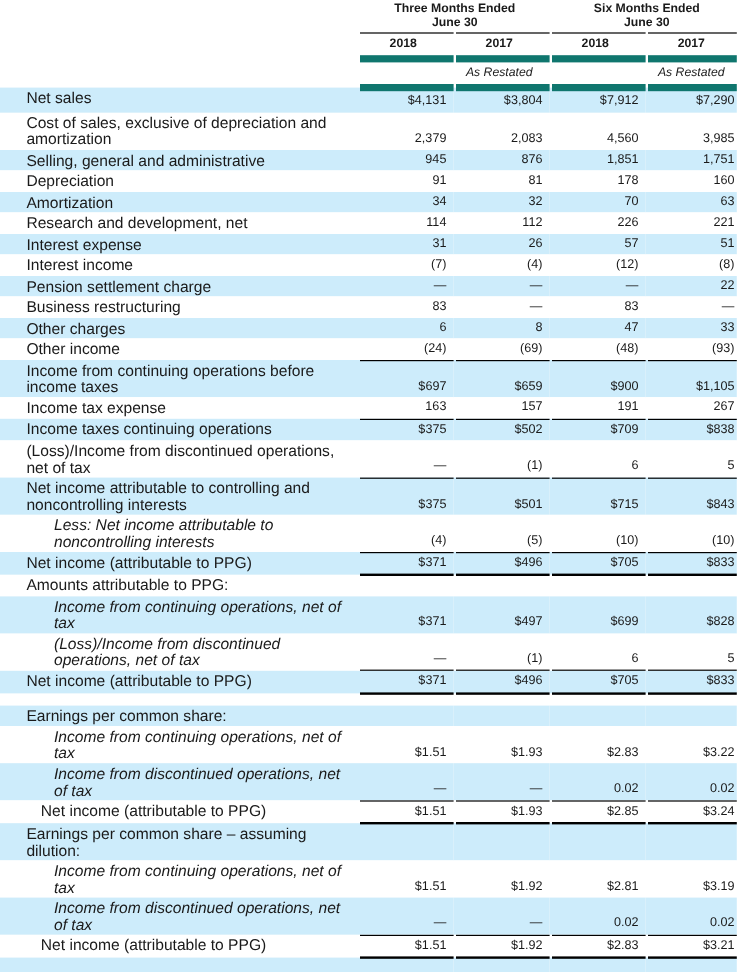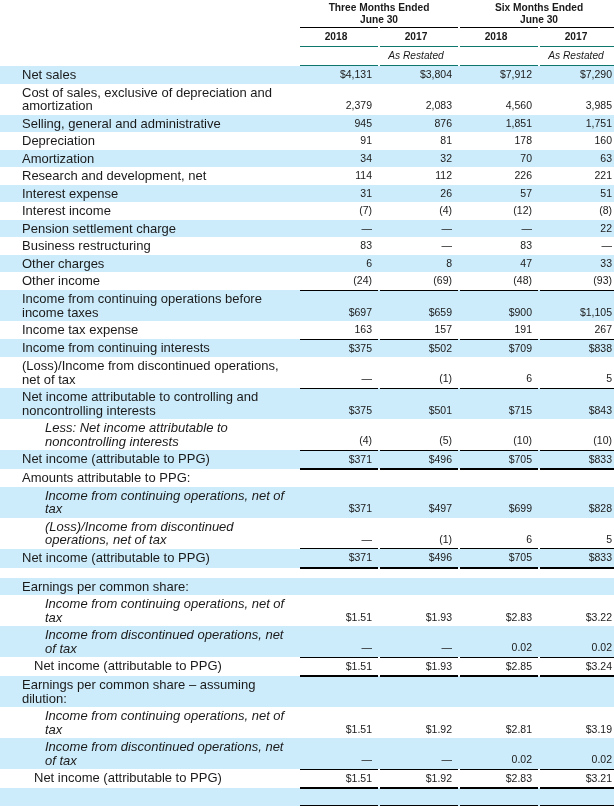--- a/index.html
+++ b/index.html
@@ -52,21 +52,21 @@
   .hdr-restated {
     font-weight: normal;
     font-style: italic;
     font-size: 10.2px;
     text-align: center;
     padding: 3px 6px 3px 0;
     line-height: 12px;
     white-space: nowrap;
   }
   .rule-top { border-top: 1px solid #000; }
-  .rule-bot { border-bottom: 1px solid #0f766e; }
+  .rule-bot { border-bottom: 6px solid #0f766e; }
 
   
   tr.band td { background: #cdecfb; }
   tr.plain td { background: #ffffff; }
 
   td.lbl {
     padding: 2px 4px 2px 22px;
     line-height: 13.5px;
     vertical-align: top;
     font-size: 13px;
@@ -280,21 +280,21 @@
           <td class="lbl">Income tax expense</td>
           <td class="num">163</td>
           <td class="gut"></td>
           <td class="num">157</td>
           <td class="gut"></td>
           <td class="num">191</td>
           <td class="gut"></td>
           <td class="num">267</td>
         </tr>
         <tr class="band">
-          <td class="lbl">Income from continuing interests</td>
+          <td class="lbl">Income taxes continuing operations</td>
           <td class="num r-thin">$375</td>
           <td class="gut"></td>
           <td class="num r-thin">$502</td>
           <td class="gut"></td>
           <td class="num r-thin">$709</td>
           <td class="gut"></td>
           <td class="num r-thin">$838</td>
         </tr>
         <tr class="plain">
           <td class="lbl">(Loss)/Income from discontinued operations, net of tax</td>

